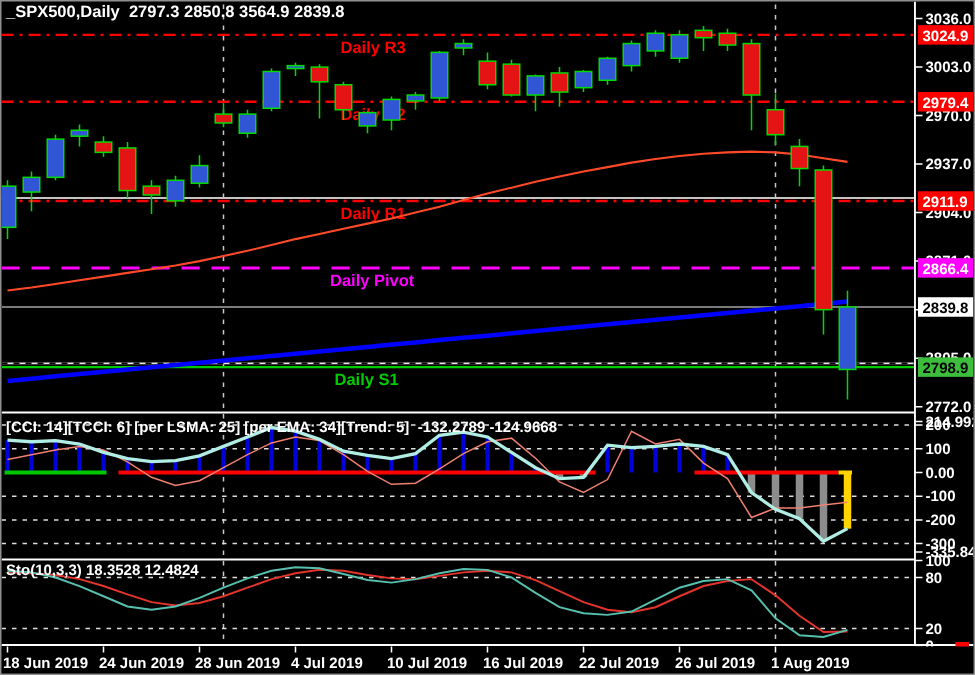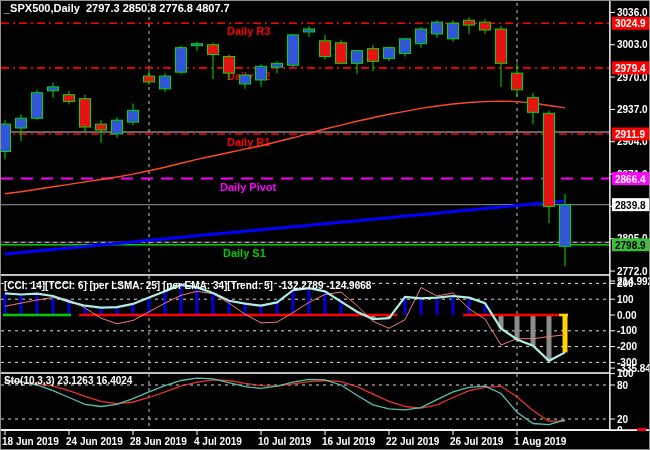--- a/index.html
+++ b/index.html
@@ -233,16 +233,16 @@
       <line x1="324" y1="430" x2="324" y2="434" stroke="#FFFFFF" stroke-width="1"></line>
       <text x="321" y="444" fill="#FFFFFF" font-size="10" text-anchor="start" font-weight="bold">16 Jul 2019</text>
       <line x1="388" y1="430" x2="388" y2="434" stroke="#FFFFFF" stroke-width="1"></line>
       <text x="385" y="444" fill="#FFFFFF" font-size="10" text-anchor="start" font-weight="bold">22 Jul 2019</text>
       <line x1="452" y1="430" x2="452" y2="434" stroke="#FFFFFF" stroke-width="1"></line>
       <text x="449" y="444" fill="#FFFFFF" font-size="10" text-anchor="start" font-weight="bold">26 Jul 2019</text>
       <line x1="516" y1="430" x2="516" y2="434" stroke="#FFFFFF" stroke-width="1"></line>
       <text x="513" y="444" fill="#FFFFFF" font-size="10" text-anchor="start" font-weight="bold">1 Aug 2019</text>
       <rect x="636" y="427" width="9" height="3" fill="#FF0000"></rect>
     </svg>
-  <div id="title" class="ov">_SPX500,Daily  2797.3 2850.8 2776.8 4807.7</div>
+  <div id="title" class="ov">_SPX500,Daily  2797.3 2850.8 3564.9 2839.8</div>
   <div id="cci-label" class="ov">[CCI: 14][TCCI: 6] [per LSMA: 25] [per EMA: 34][Trend: 5]  -132.2789 -124.9668</div>
-  <div id="sto-label" class="ov">Sto(10,3,3) 23.1263 16.4024</div>
+  <div id="sto-label" class="ov">Sto(10,3,3) 18.3528 12.4824</div>
 </div>
 
 </body></html>

